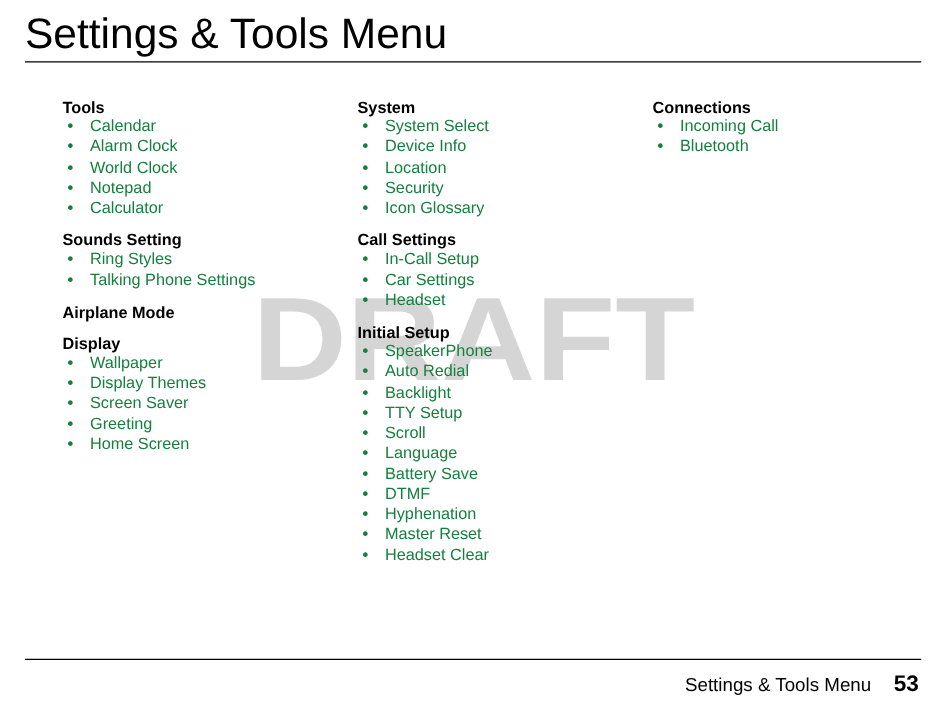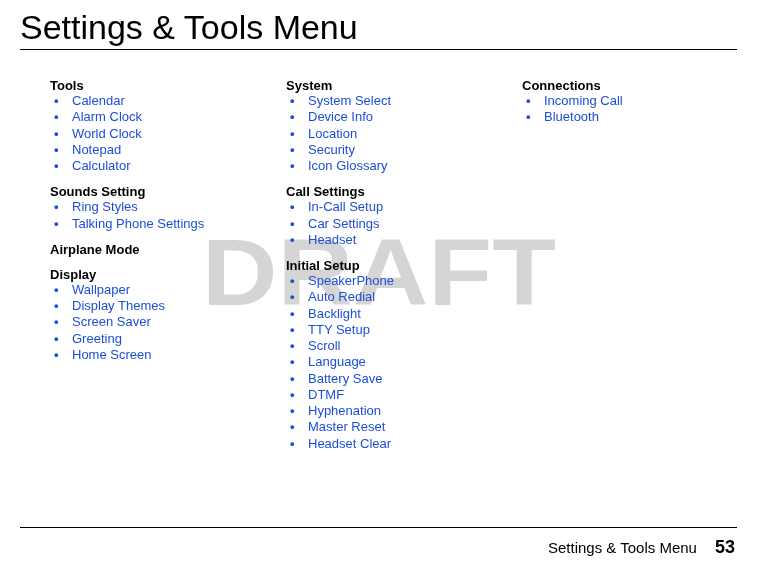--- a/index.html
+++ b/index.html
@@ -47,21 +47,21 @@
     .section-head:first-child {
       margin-top: 0;
     }
     ul.items {
       list-style: none;
       padding-left: 0;
       margin: 0 0 4px 0;
     }
     ul.items li {
       font-size: 13px;
-      color: #1d4ed8;
+      color: #15803d;
       line-height: 1.25;
       padding-left: 22px;
       position: relative;
     }
     ul.items li::before {
       content: "•";
       position: absolute;
       left: 4px;
       top: 0;
       font-weight: bold;

